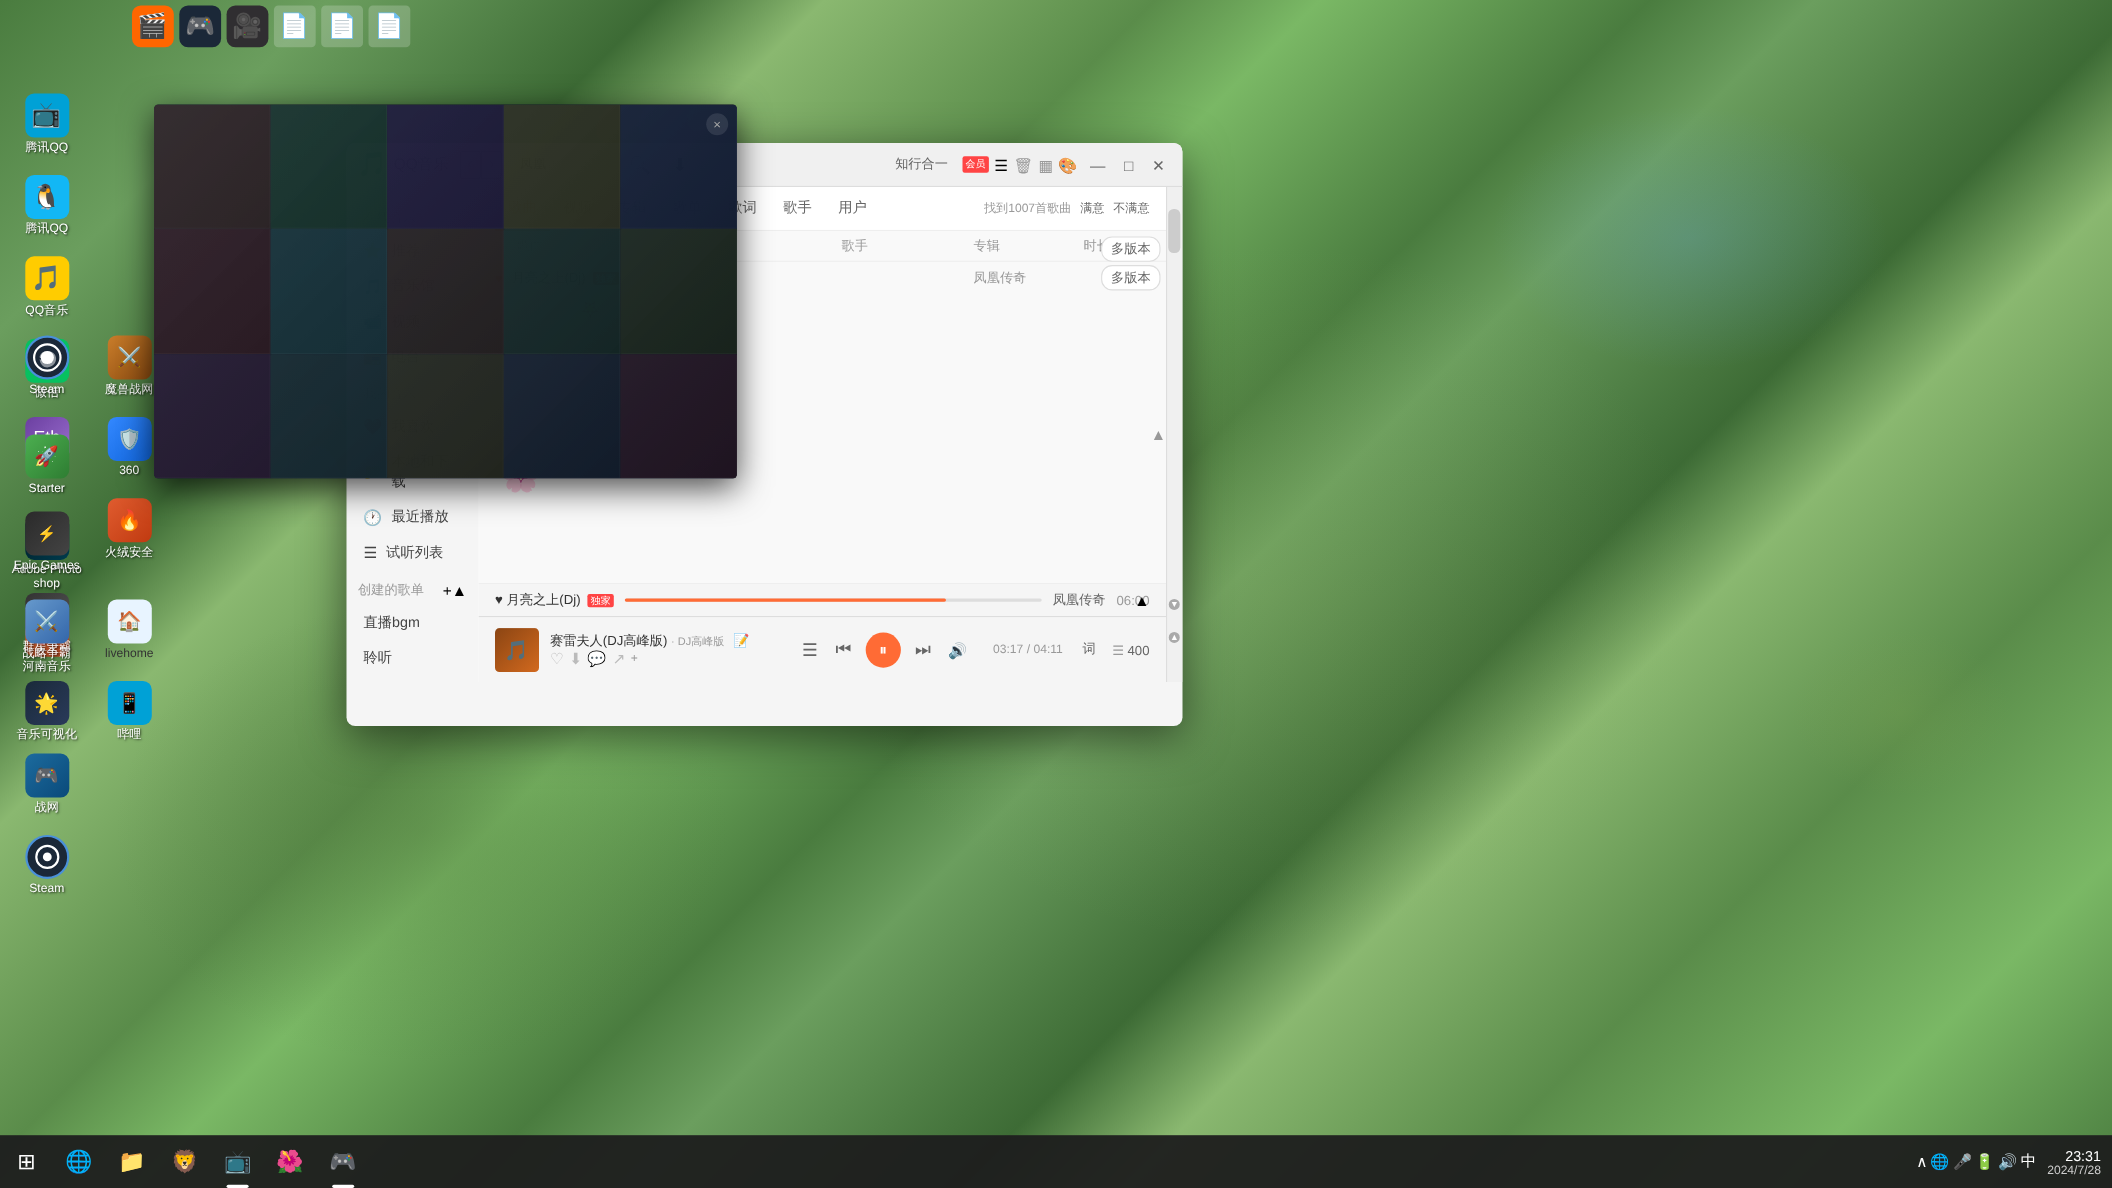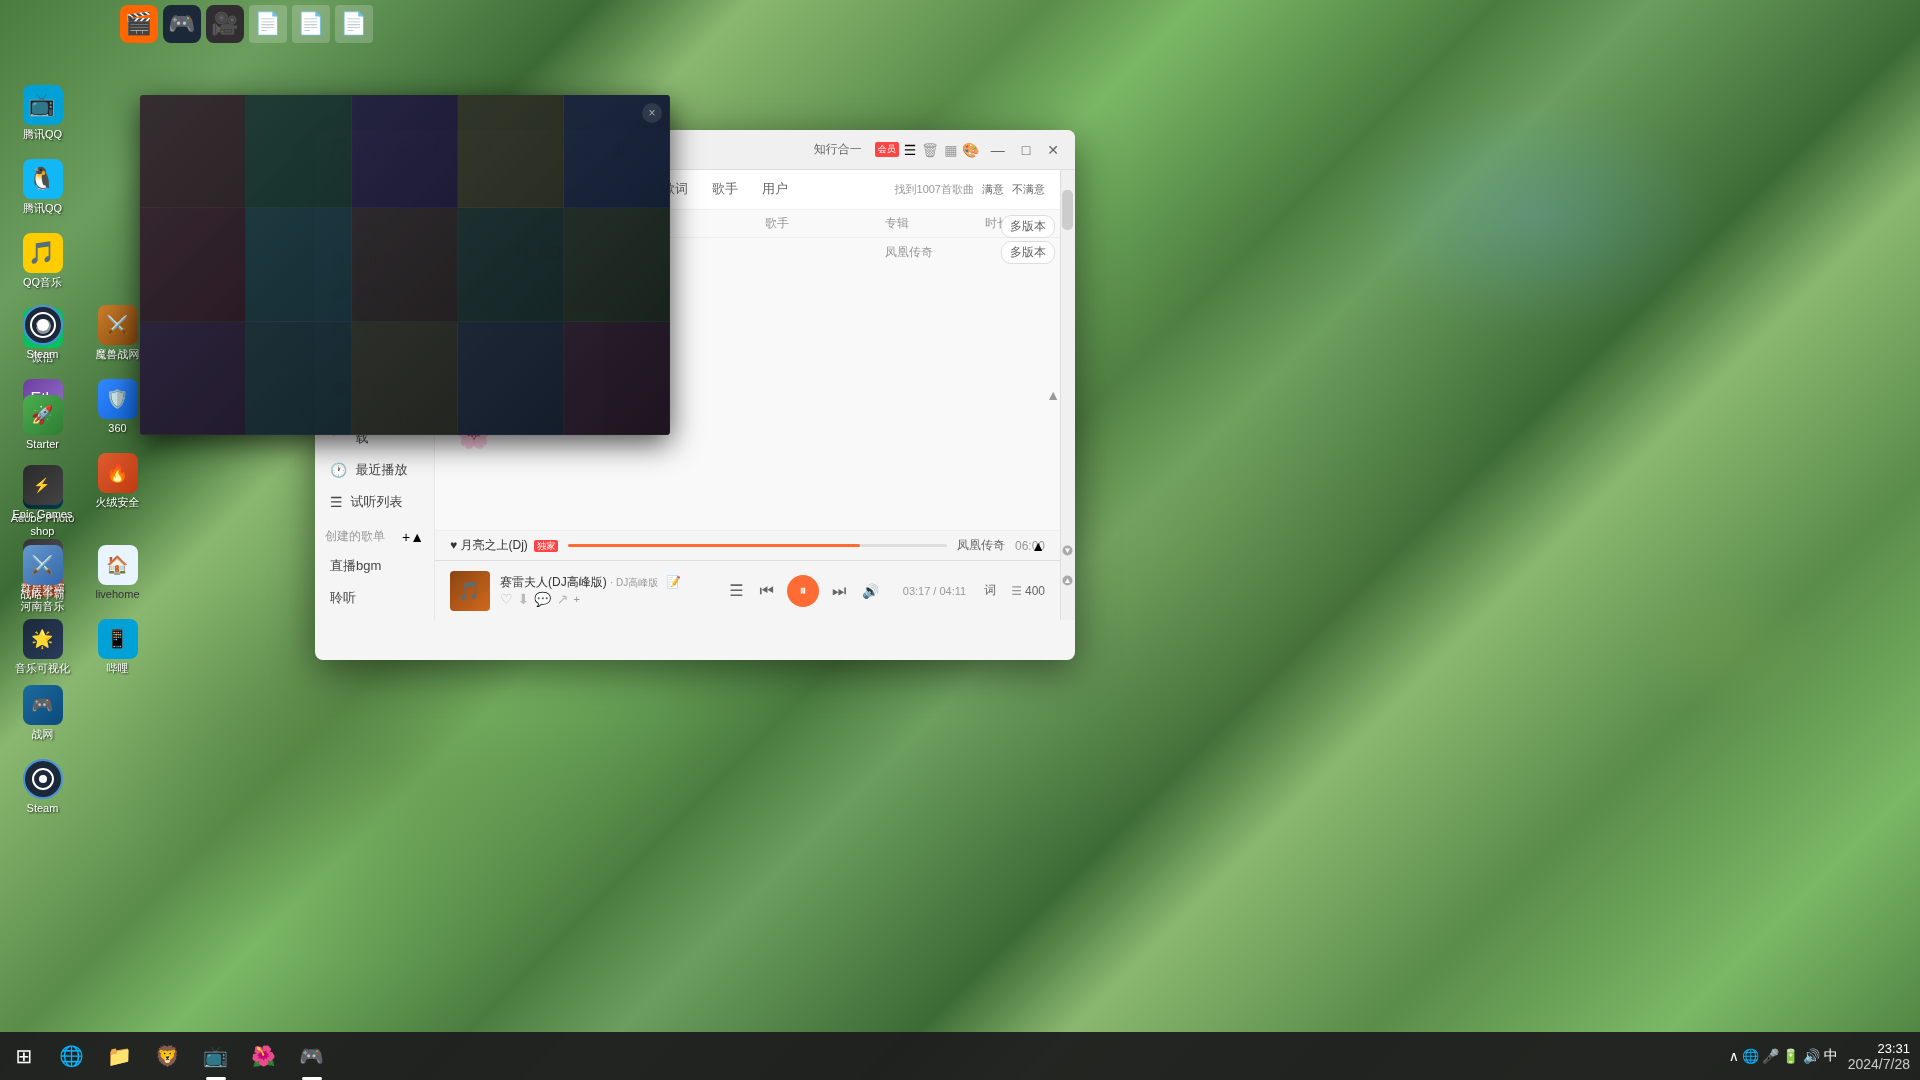--- a/index.html
+++ b/index.html
@@ -531,21 +531,21 @@
 
     .taskbar-clock {
       text-align: right;
     }
 
     .taskbar-clock .time {
       font-size: 13px;
     }
 
     .taskbar-clock .date {
-      font-size: 14px;
+      font-size: 11px;
       color: #ccc;
     }
 
     
     .sys-tray {
       display: flex;
       align-items: center;
       gap: 3px;
       margin-right: 5px;
     }

